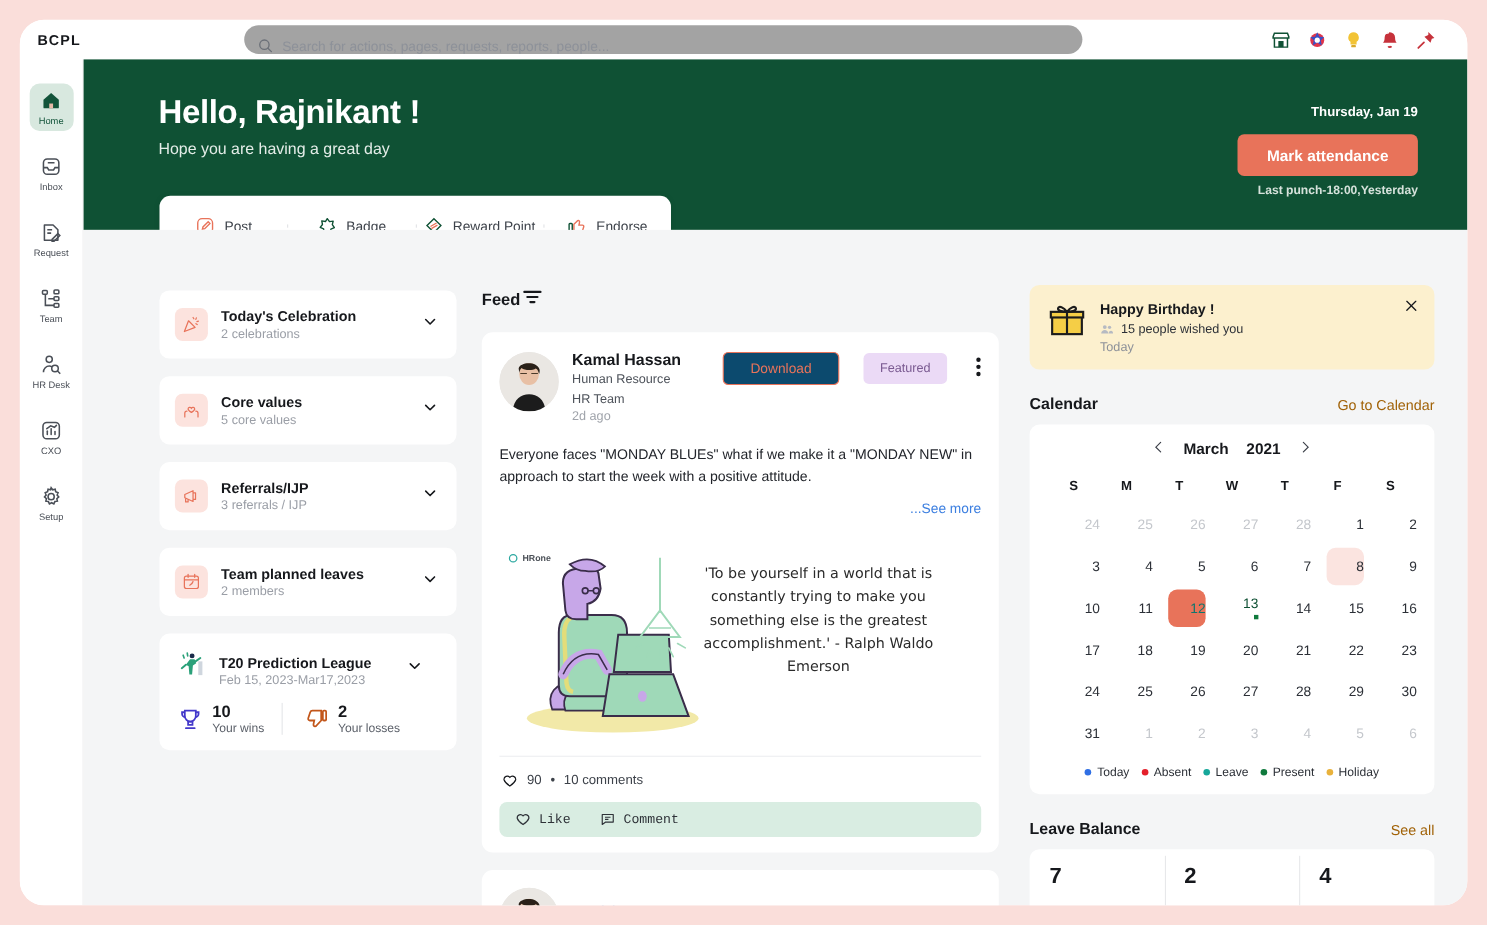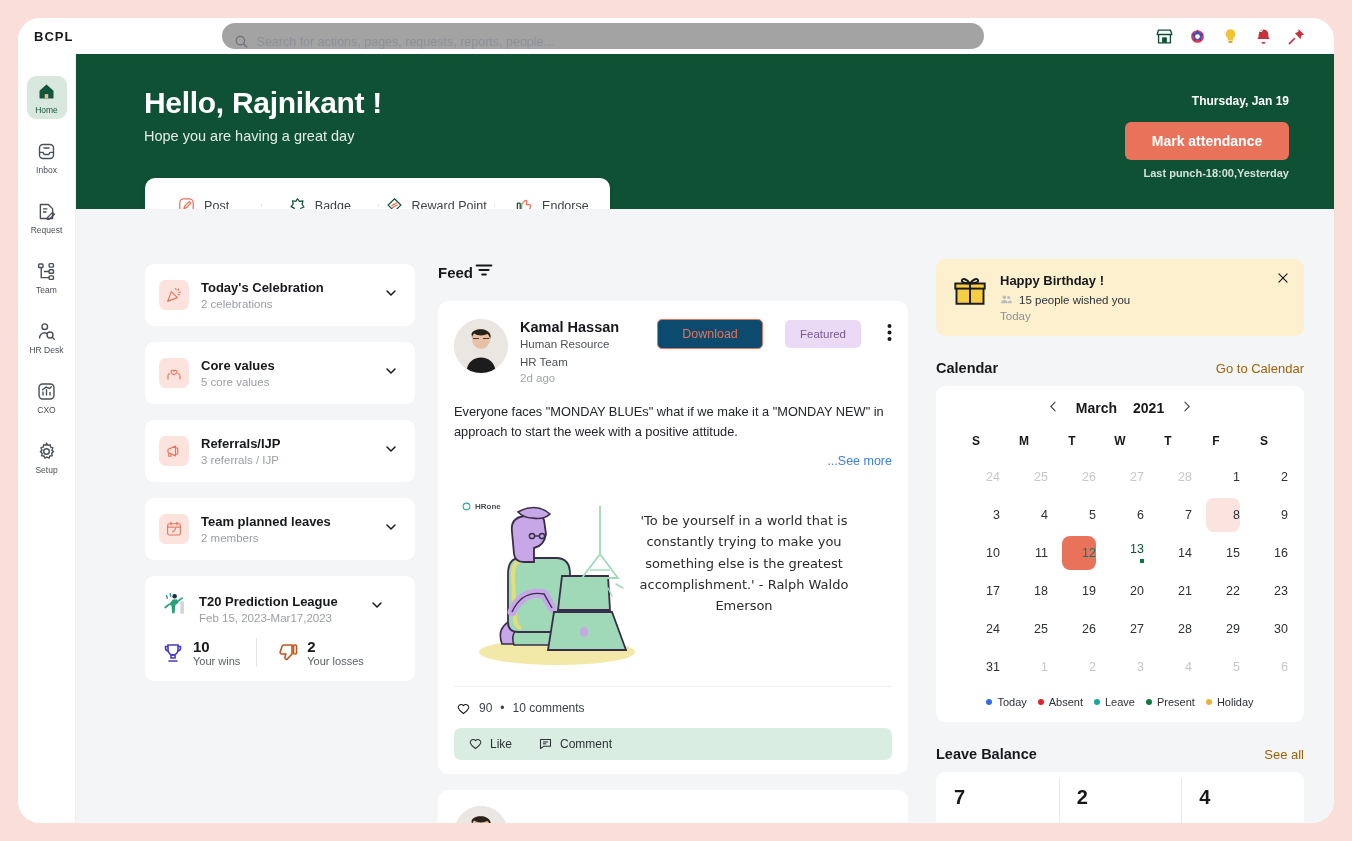--- a/index.html
+++ b/index.html
@@ -190,21 +190,21 @@
   .hrone {
     position: absolute; left: 8px; top: 22px; display: flex; align-items: center; gap: 4px;
     font-size: 8px; font-weight: bold; color: #4b5057;
   }
   .post-stats {
     display: flex; align-items: center; gap: 8px; font-size: 12px; color: #3d424a;
     padding: 14px 2px 12px; border-top: 1px solid #EDEEF0; margin-top: 14px;
   }
   .action-bar {
     background: #D9EDE2; border-radius: 7px; height: 32px; display: flex;
-    align-items: center; gap: 26px; padding: 0 14px;
+    align-items: center; gap: 26px; padding: 0 14px; font-family: Liberation Mono, monospace;
   }
   .action { display: flex; align-items: center; gap: 7px; font-size: 12px; color: #2e3238; cursor: pointer; }
 
   
   .rightcol { position: absolute; left: 860px; top: 50px; width: 368px; }
   .bday {
     background: #FCF0CE; border-radius: 9px; padding: 14px 16px;
     display: flex; align-items: flex-start; gap: 12px; position: relative;
   }
   .bday-title { font-size: 13px; font-weight: bold; color: #16181c; }

